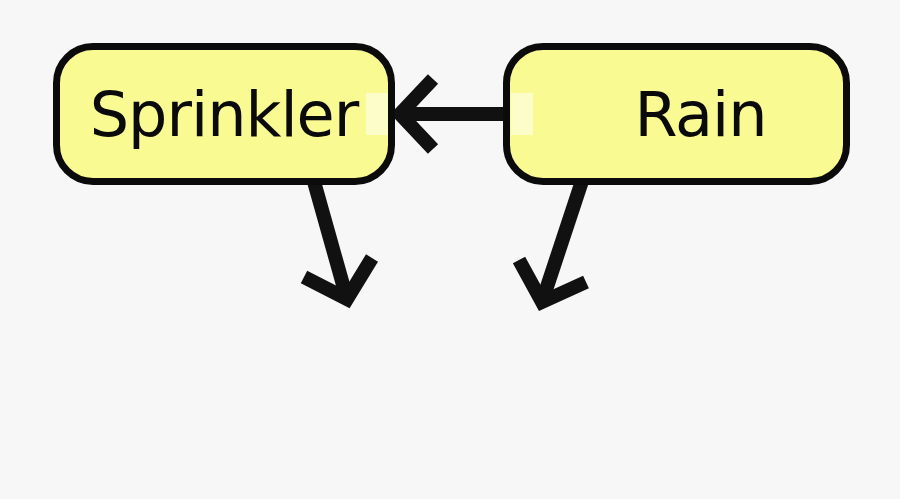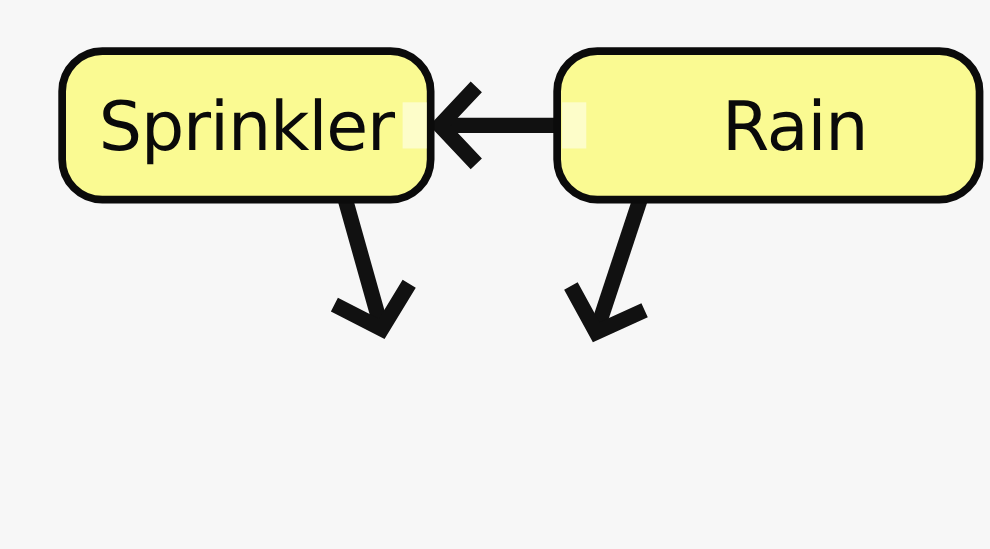--- a/index.html
+++ b/index.html
@@ -31,21 +31,21 @@
     display: flex;
     align-items: center;
     justify-content: center;
     color: #0a0a0a;
     font-size: 62px;
     letter-spacing: -1px;
     white-space: nowrap;
     text-align: center;
   }
   .node-sprinkler { left: 53px;  top: 43px;  width: 342px; height: 142px; }
-  .node-rain      { left: 503px; top: 43px;  width: 391px; height: 142px; padding-left: 48px; }
+  .node-rain      { left: 503px; top: 43px;  width: 347px; height: 142px; padding-left: 48px; }
   .node-grass-wet { left: 277px; top: 303px; width: 346px; height: 141px; }
   .halo {
     position: absolute;
     z-index: 3;
     background: rgba(255, 255, 255, 0.5);
     pointer-events: none;
   }
   .halo-sprinkler { left: 366px; top: 93px; width: 22px; height: 42px; }
   .halo-rain      { left: 511px; top: 93px; width: 22px; height: 42px; }
   .edge-stroke {

